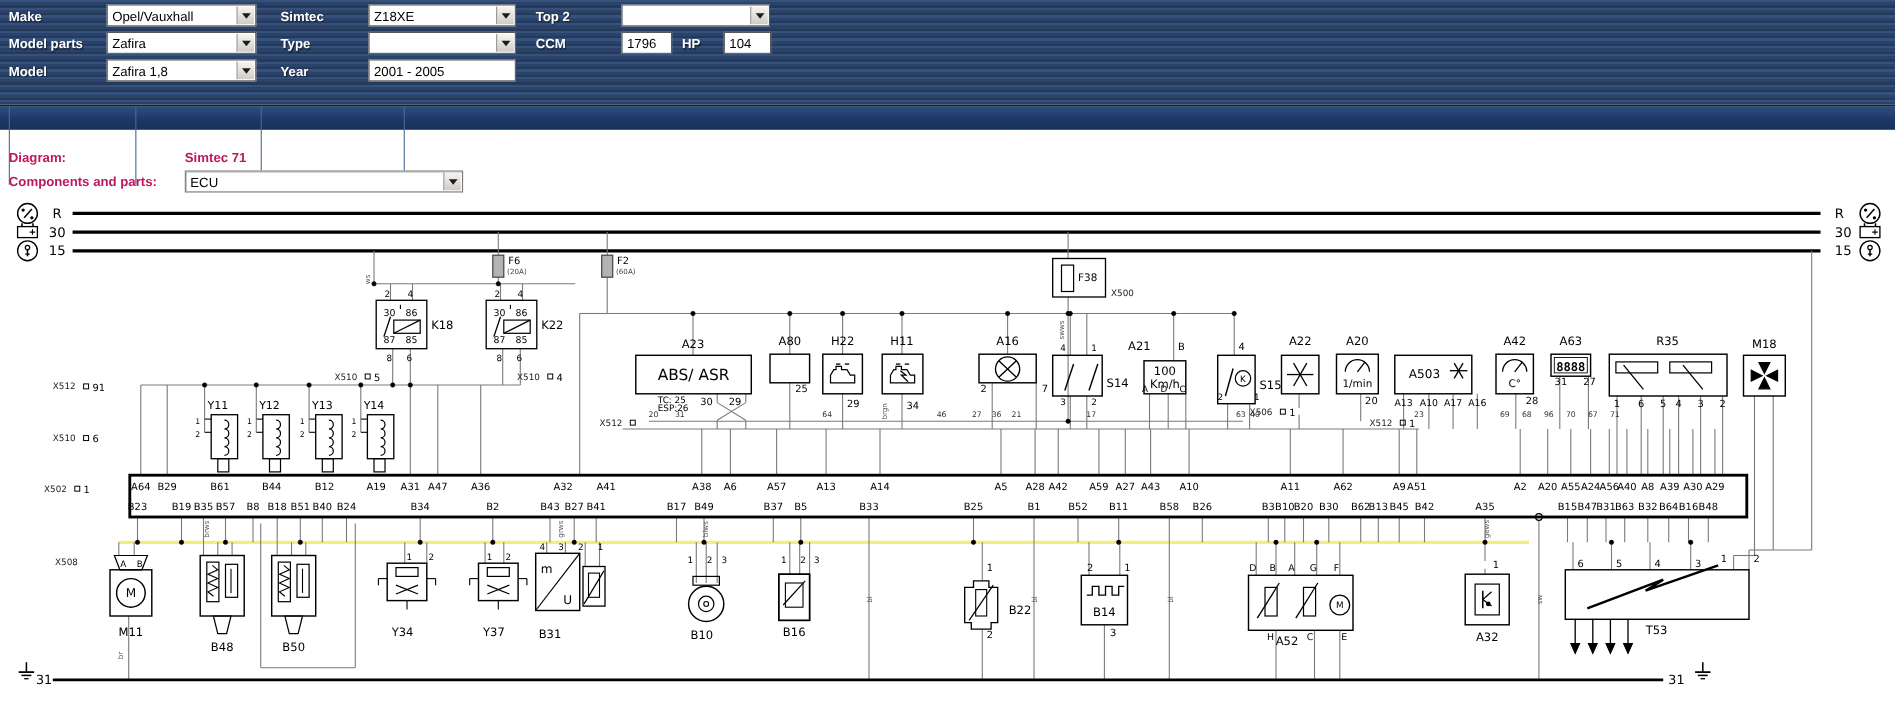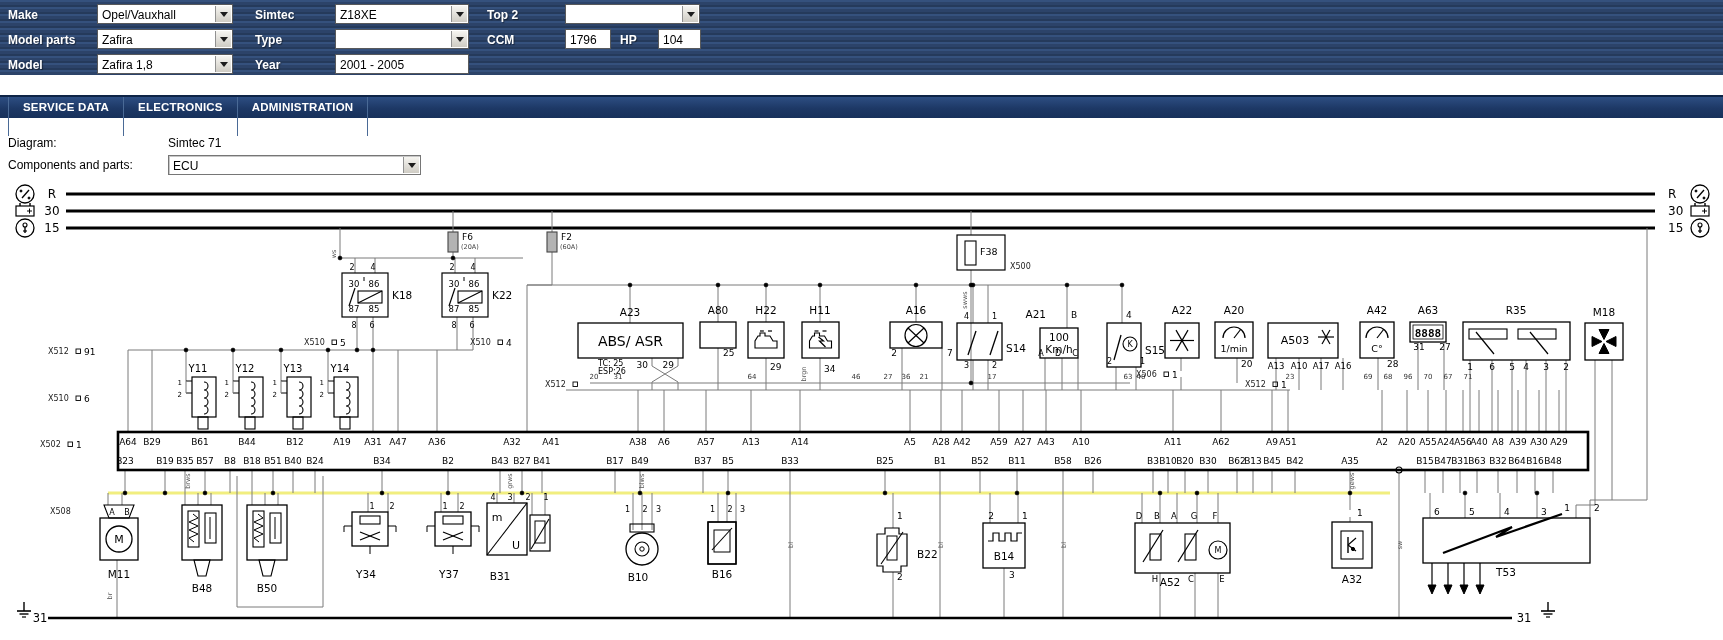--- a/index.html
+++ b/index.html
@@ -1,35 +1,35 @@
 <!DOCTYPE html>
 <html><head>
 <meta charset="utf-8">
 <style>
   html,body{margin:0;padding:0}
   body{width:1723px;height:640px;position:relative;overflow:hidden;background:#fff;
        font-family:"Liberation Sans",sans-serif}
-  .hdr{position:absolute;left:0;top:0;width:1723px;height:75px;
+  .hdr{position:absolute;left:0;top:0;width:1723px;height:95px;
        background:repeating-linear-gradient(180deg,#35517d 0px,#35517d 2px,#2c4369 2px,#2c4369 5px,#253a5b 5px,#253a5b 7px);
        border-bottom:1px solid #122档647}
   .hlbl{position:absolute;color:#fff;font-weight:bold;font-size:12px;white-space:nowrap;
         text-shadow:1px 1px 1px rgba(0,0,0,.45)}
   .sel,.inp{position:absolute;height:20px;background:#fff;border:1px solid #58595b;box-sizing:border-box;font-size:12px}
   .sel .sv,.inp .sv{position:absolute;left:4px;top:3px;right:18px;white-space:nowrap;overflow:hidden;color:#000}
   .inp .sv{right:2px}
   .arr{position:absolute;right:1px;top:1px;bottom:1px;width:15px;
        background:linear-gradient(#f6f5f1,#cfccc4);border-left:1px solid #919191;
        display:flex;align-items:center;justify-content:center}
   .arr::after{content:"";width:0;height:0;border:4px solid transparent;border-top:5px solid #1c1c1c;margin-top:5px}
   .nav{position:absolute;left:0;top:95px;width:1723px;height:23px;
        background:linear-gradient(#2d4e82,#1d3865 55%,#17315b);border-top:2px solid #0e2446;box-sizing:border-box}
-  .tab{display:inline-block;height:39px;line-height:21px;padding:0 14px;color:#fff;font-weight:bold;
+  .tab{display:inline-block;height:39px;line-height:21px;padding:16px 14px;color:#fff;font-weight:bold;
        font-size:11.5px;letter-spacing:.2px;border-right:1px solid #4a6a96;cursor:pointer}
   .tab.first{border-left:1px solid #4a6a96;margin-left:8px}
-  .ilbl,.ival{position:absolute;font-weight:normal;font-size:12px;color:#000000;white-space:nowrap}
+  .ilbl,.ival{position:absolute;font-weight:bold;font-size:12px;color:#be185d;white-space:nowrap}
   .sel2{top:155px;left:168px;width:253px;height:20px;border:1px solid #767676;box-shadow:inset 1px 1px 0 #c7c7c7}
   .sel2 .sv{font-weight:normal}
   #wd{position:absolute;left:0;top:178px}
 </style>
 </head>
 <body>
 
 <div class="hdr">
   <span class="hlbl" style="left:8px;top:8px">Make</span>
   <span class="hlbl" style="left:8px;top:33px">Model parts</span>

